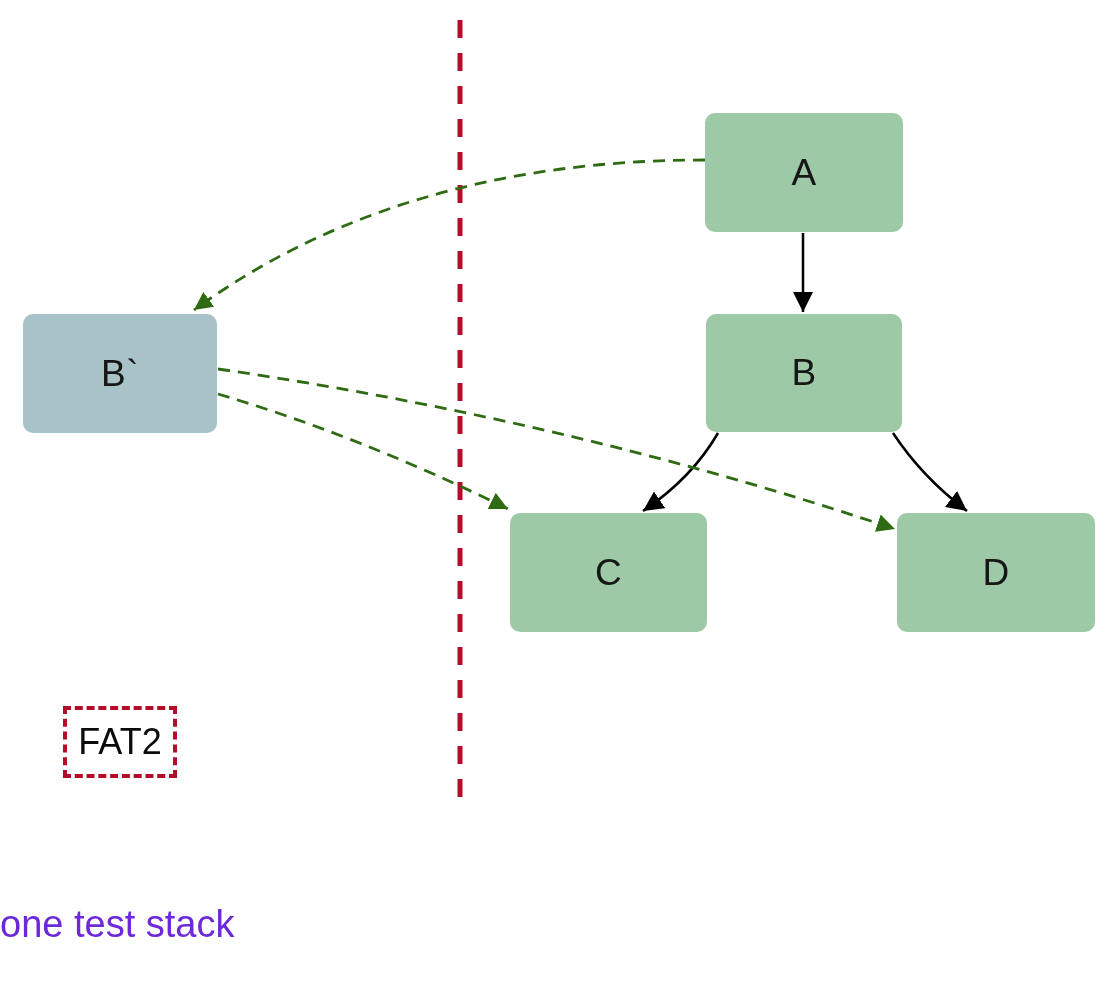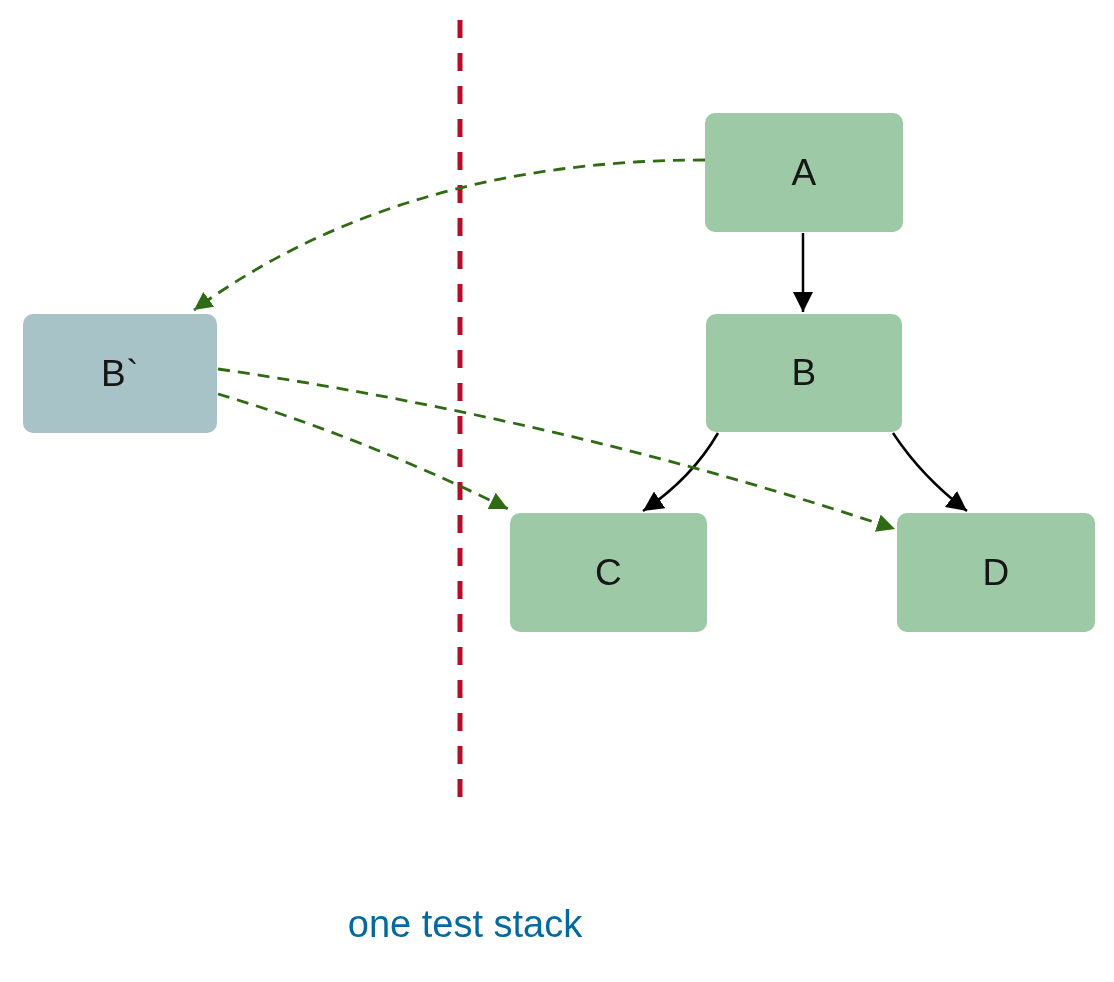--- a/index.html
+++ b/index.html
@@ -46,23 +46,23 @@
     box-sizing: border-box;
   }
   #zone-fat2 { left: 63px;  top: 706px; width: 114px; height: 72px; }
   #zone-fat1 { left: 748px; top: 706px; width: 113px; height: 72px; }
 
   .caption {
     position: absolute;
     left: 0;
     top: 903px;
     width: 930px;
-    text-align: center;
+    text-align: left;
     font-size: 38px;
-    color: #0369a1;
+    color: #6d28d9;
   }
 
   .divider-line {
     stroke: var(--divider-red, #b30d28);
     stroke-width: 5;
     stroke-dasharray: 18 15;
     fill: none;
   }
   .edge-black {
     stroke: var(--arrow-black, #000000);
@@ -113,16 +113,19 @@
   <div class="node node-green" id="node-c">
     <span>C</span>
   </div>
   <div class="node node-green" id="node-d">
     <span>D</span>
   </div>
   <div class="node node-blue" id="node-bp">
     <span>B`</span>
   </div>
 
+  <div class="zone-label" id="zone-fat2">
+    <span>FAT2</span>
+  </div>
 
   <div class="caption">one test stack</div>
 
 </div>
 
 </body></html>

